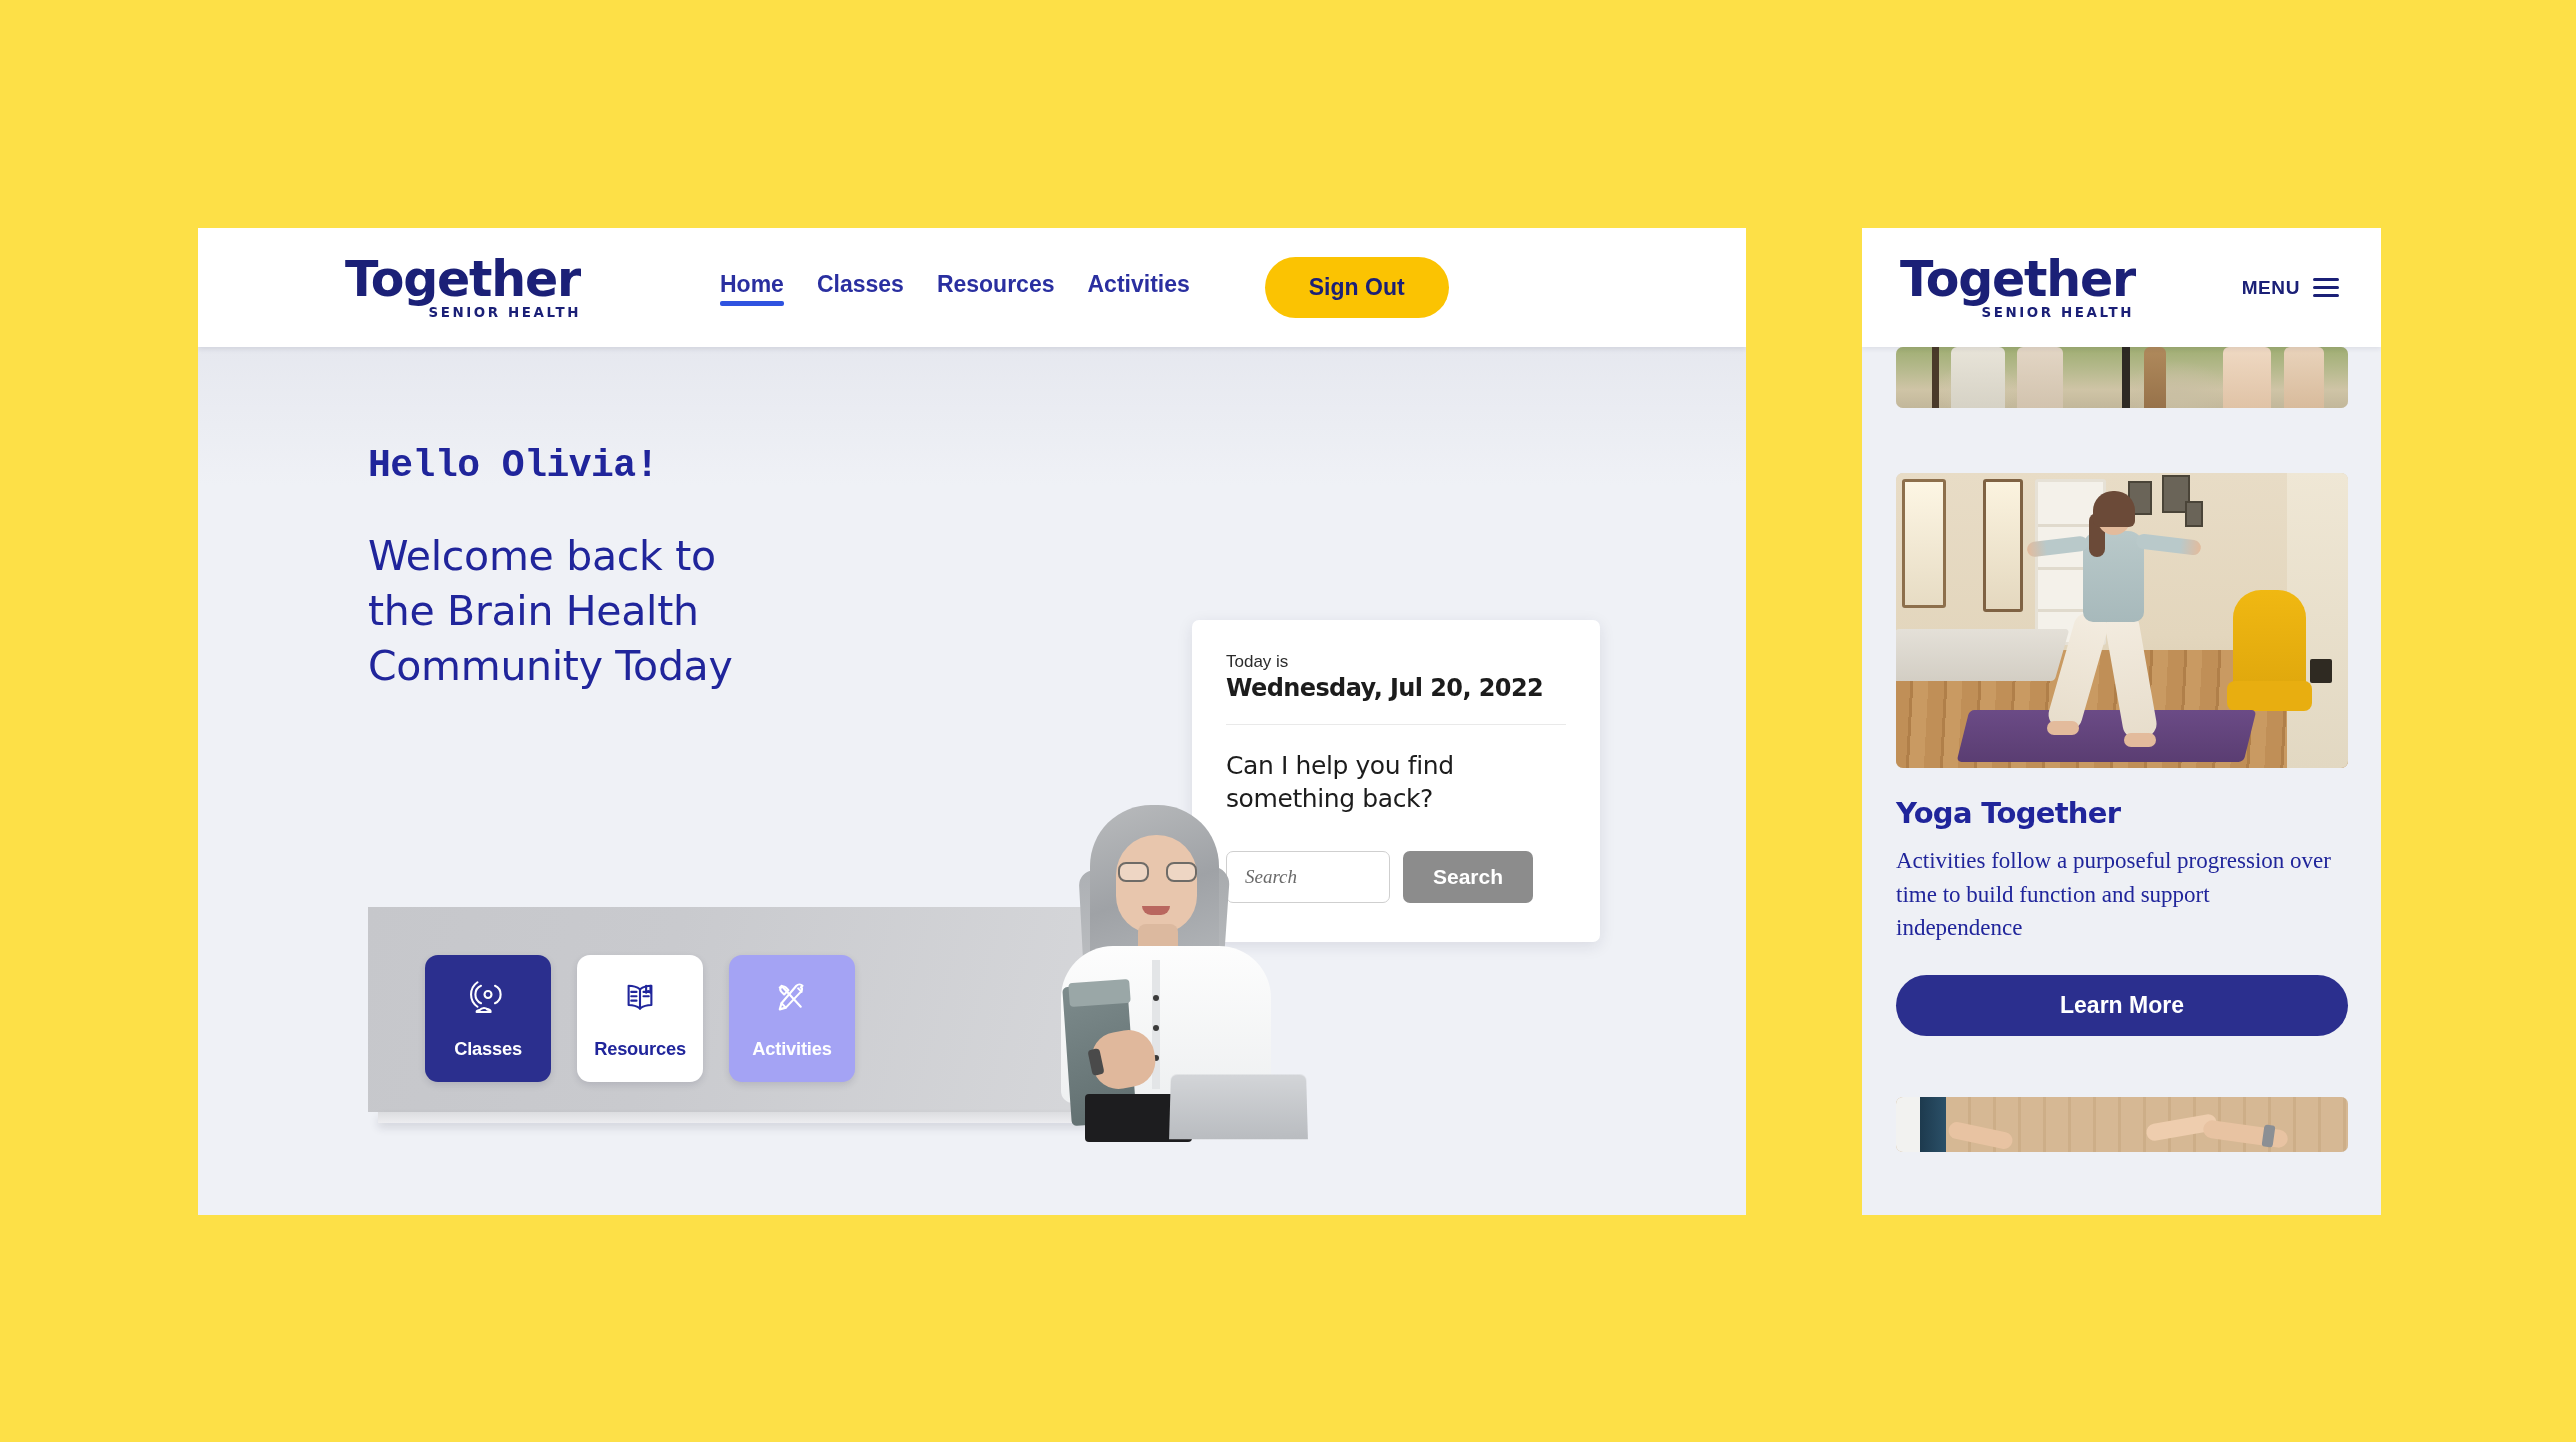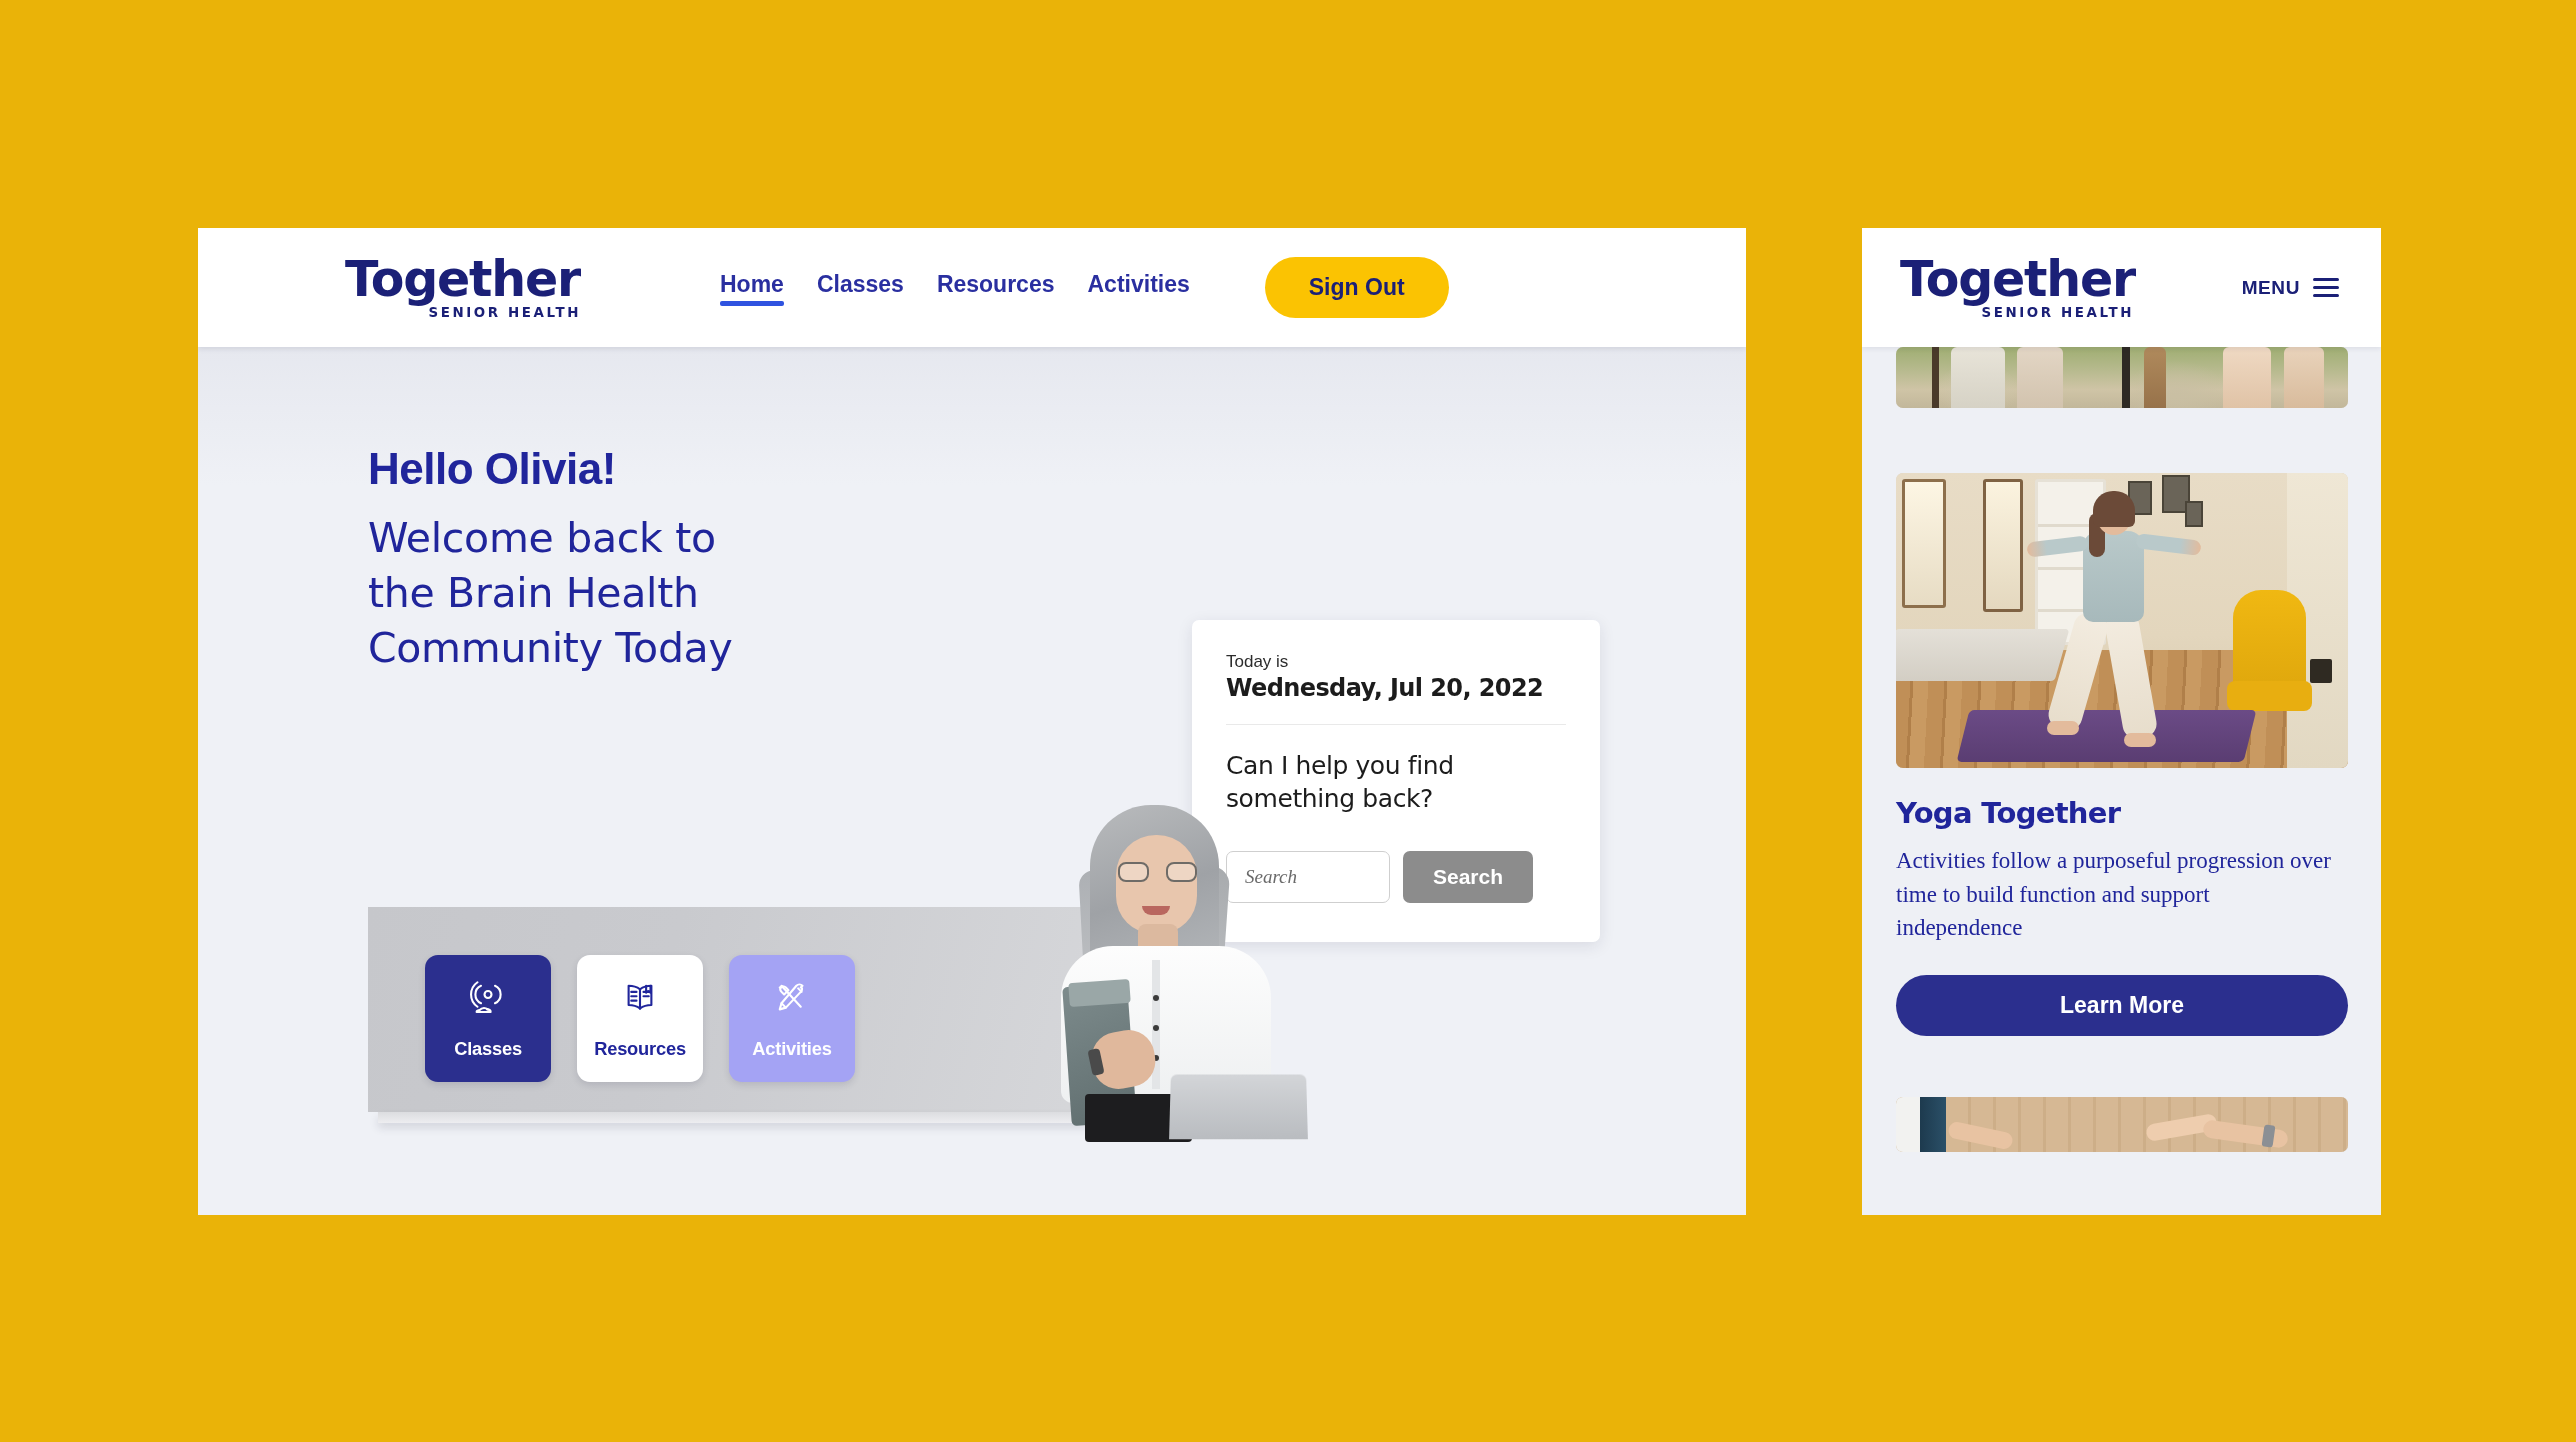--- a/index.html
+++ b/index.html
@@ -9,21 +9,21 @@
     height: 1443px;
     background: #e8e8e8;
     font-family: "Liberation Sans", sans-serif;
     overflow: hidden;
   }
 
   .stage {
     position: relative;
     width: 2576px;
     height: 1443px;
-    background: #eab308;
+    background: #fde047;
   }
 
   
   .desktop {
     position: absolute;
     left: 198px;
     top: 228px;
     width: 1548px;
     height: 987px;
     background: #eef0f5;
@@ -114,26 +114,26 @@
   }
 
   .hero-heading {
     position: absolute;
     left: 170px;
     top: 97px;
     width: 495px;
     z-index: 3;
   }
   .hero-hello {
-    font-family: Liberation Sans, sans-serif;
-    font-size: 44px;
+    font-family: Liberation Mono, monospace;
+    font-size: 38px;
     font-weight: 700;
     color: #20259b;
     letter-spacing: -0.5px;
-    margin-bottom: 17px;
+    margin-bottom: 42px;
   }
   .hero-welcome {
     font-family: "DejaVu Sans", sans-serif;
     font-size: 41px;
     font-weight: 400;
     color: #20259b;
     line-height: 1.34;
     letter-spacing: -0.3px;
   }
 

